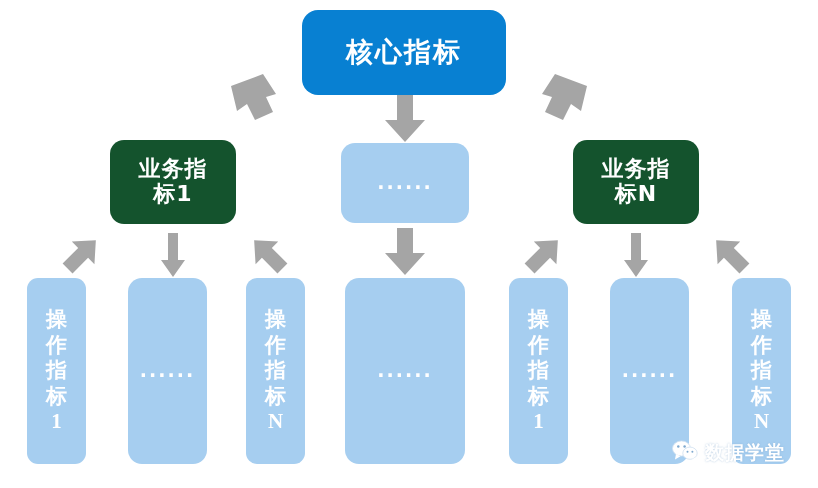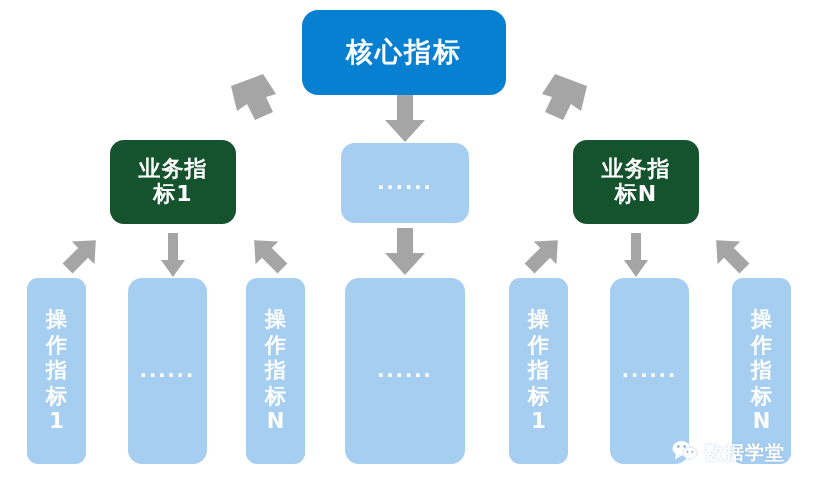--- a/index.html
+++ b/index.html
@@ -51,20 +51,21 @@
     font-size: 21px;
     letter-spacing: 0px;
     border-radius: 11px;
   }
   .node.op .vtext {
     display: block;
     width: 1em;
     line-height: 1.22;
     word-break: break-all;
     white-space: normal;
+    font-family: Liberation Serif, serif;
   }
   .node.dots {
     background: #A6CEF0;
     font-size: 19px;
     letter-spacing: 2px;
   }
   .node .label {
     display: block;
     width: 100%;
   }

